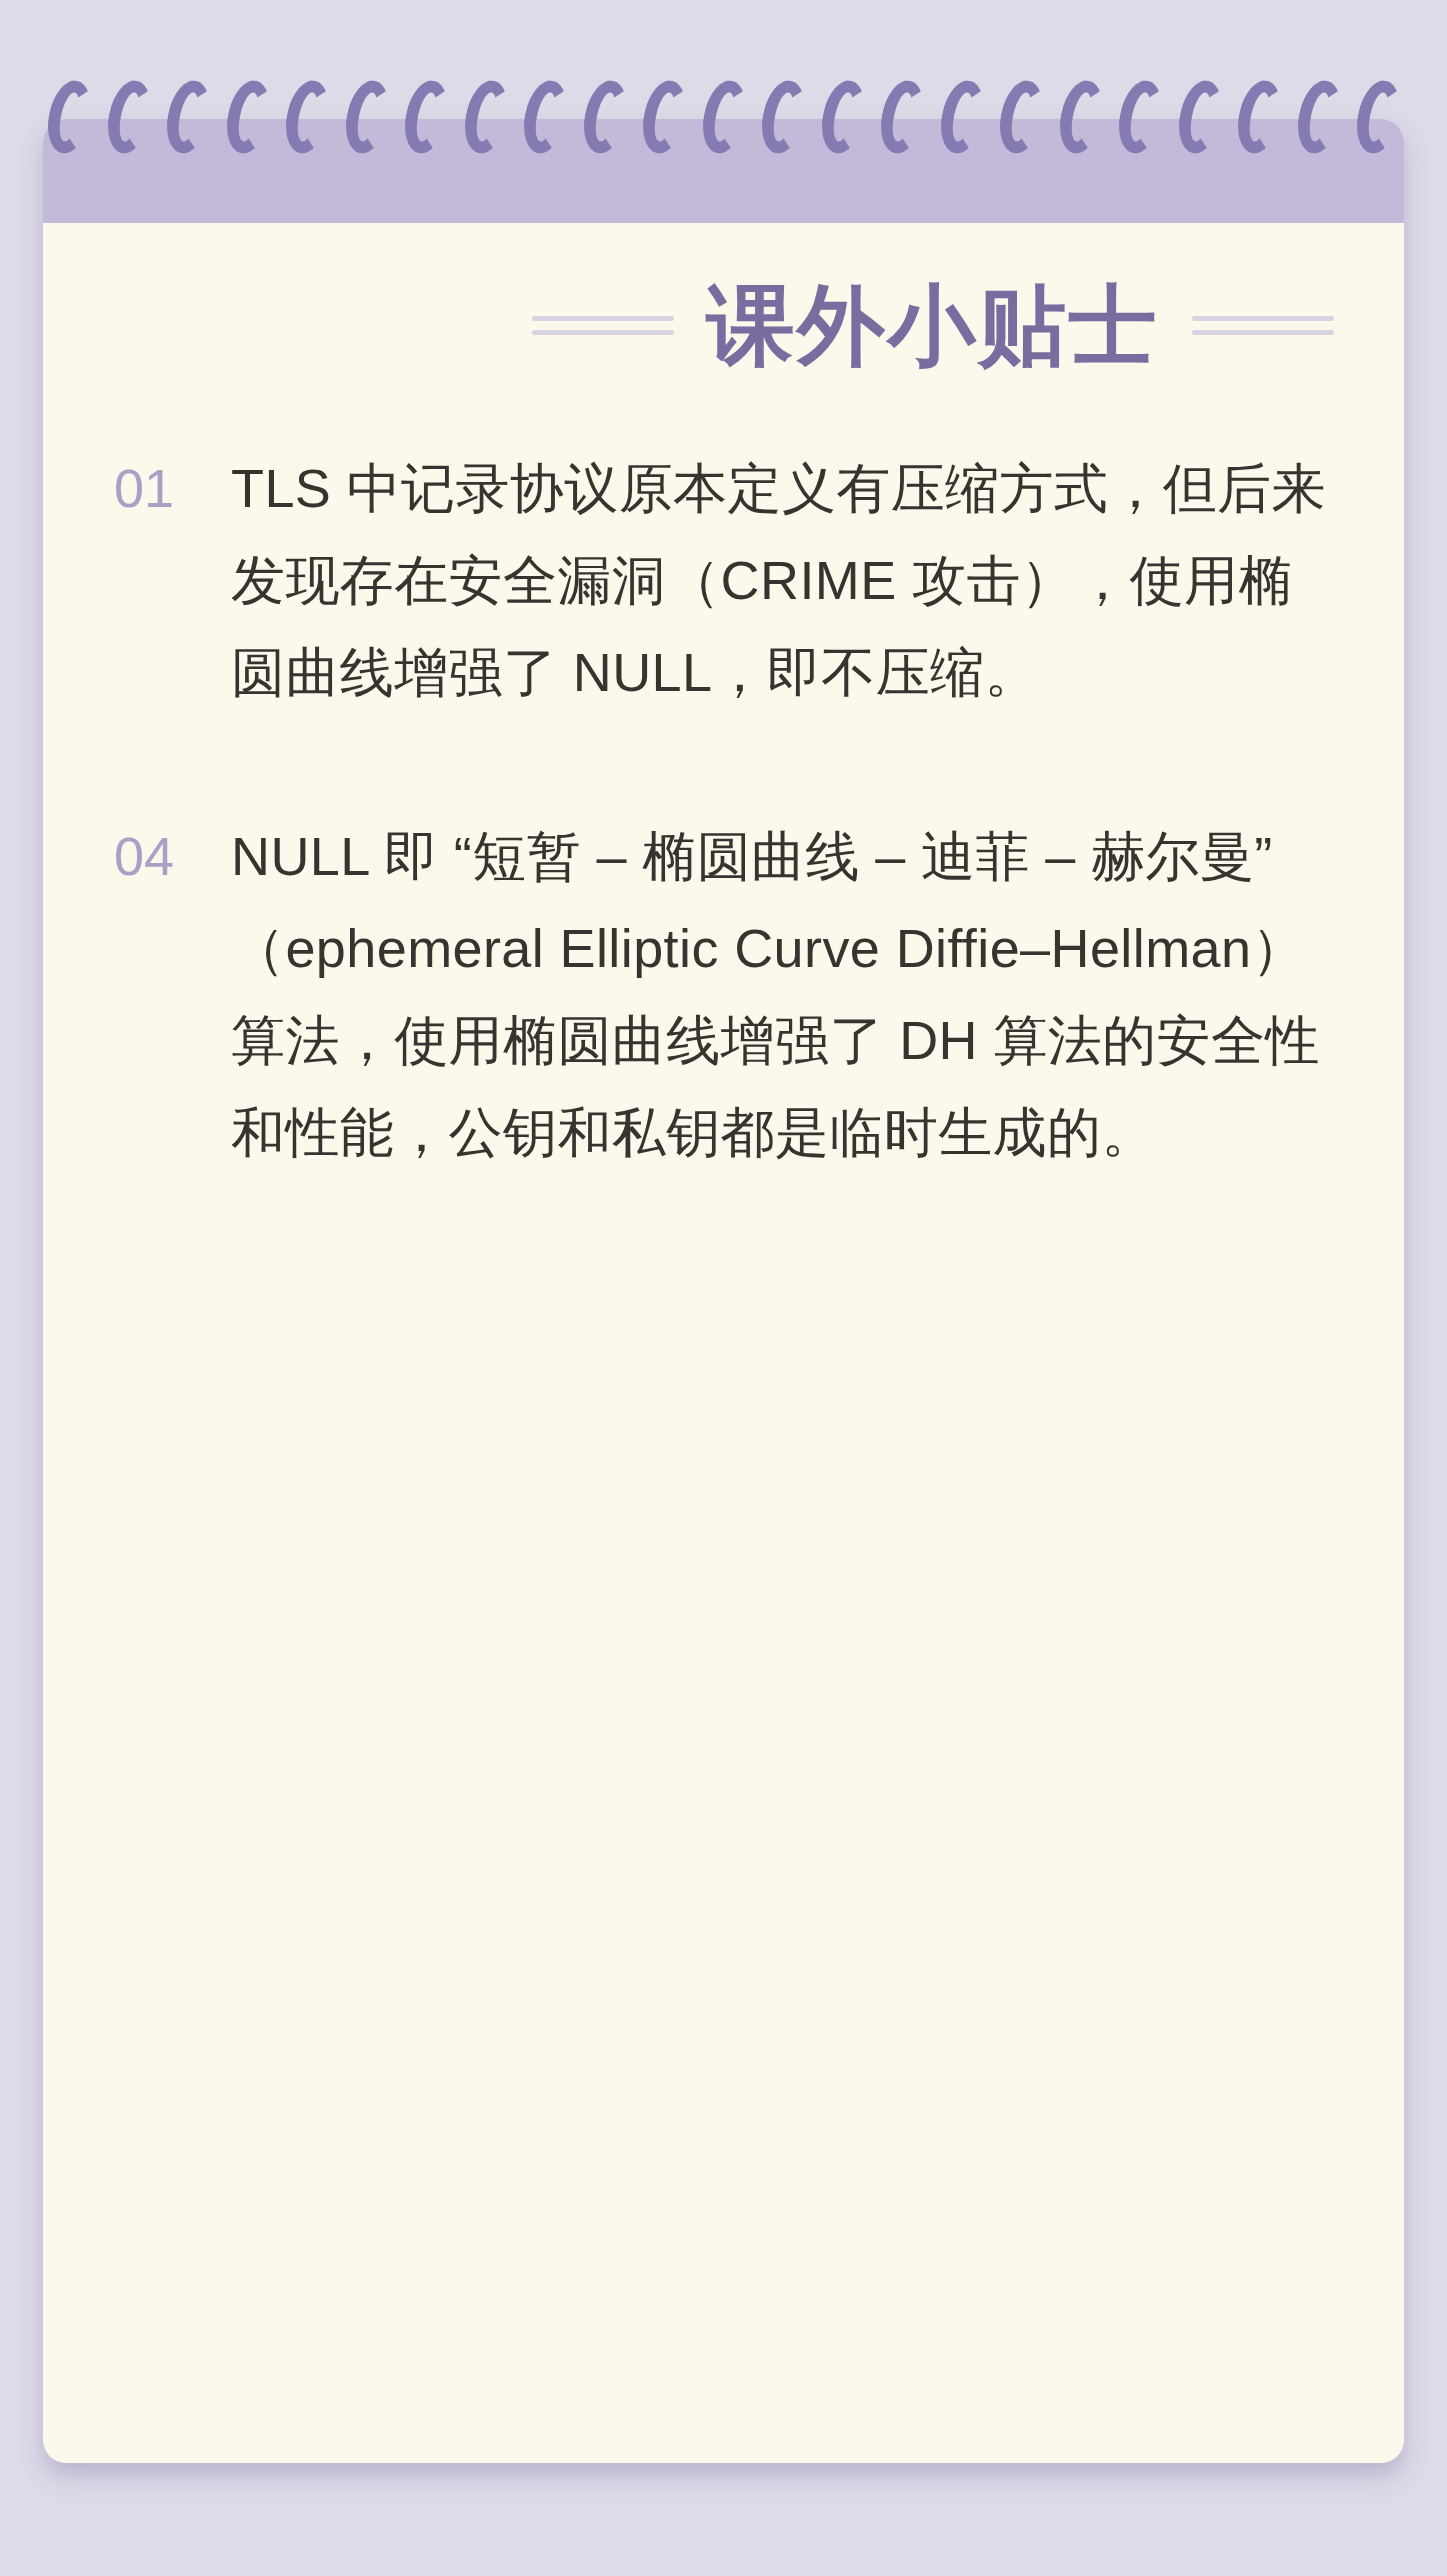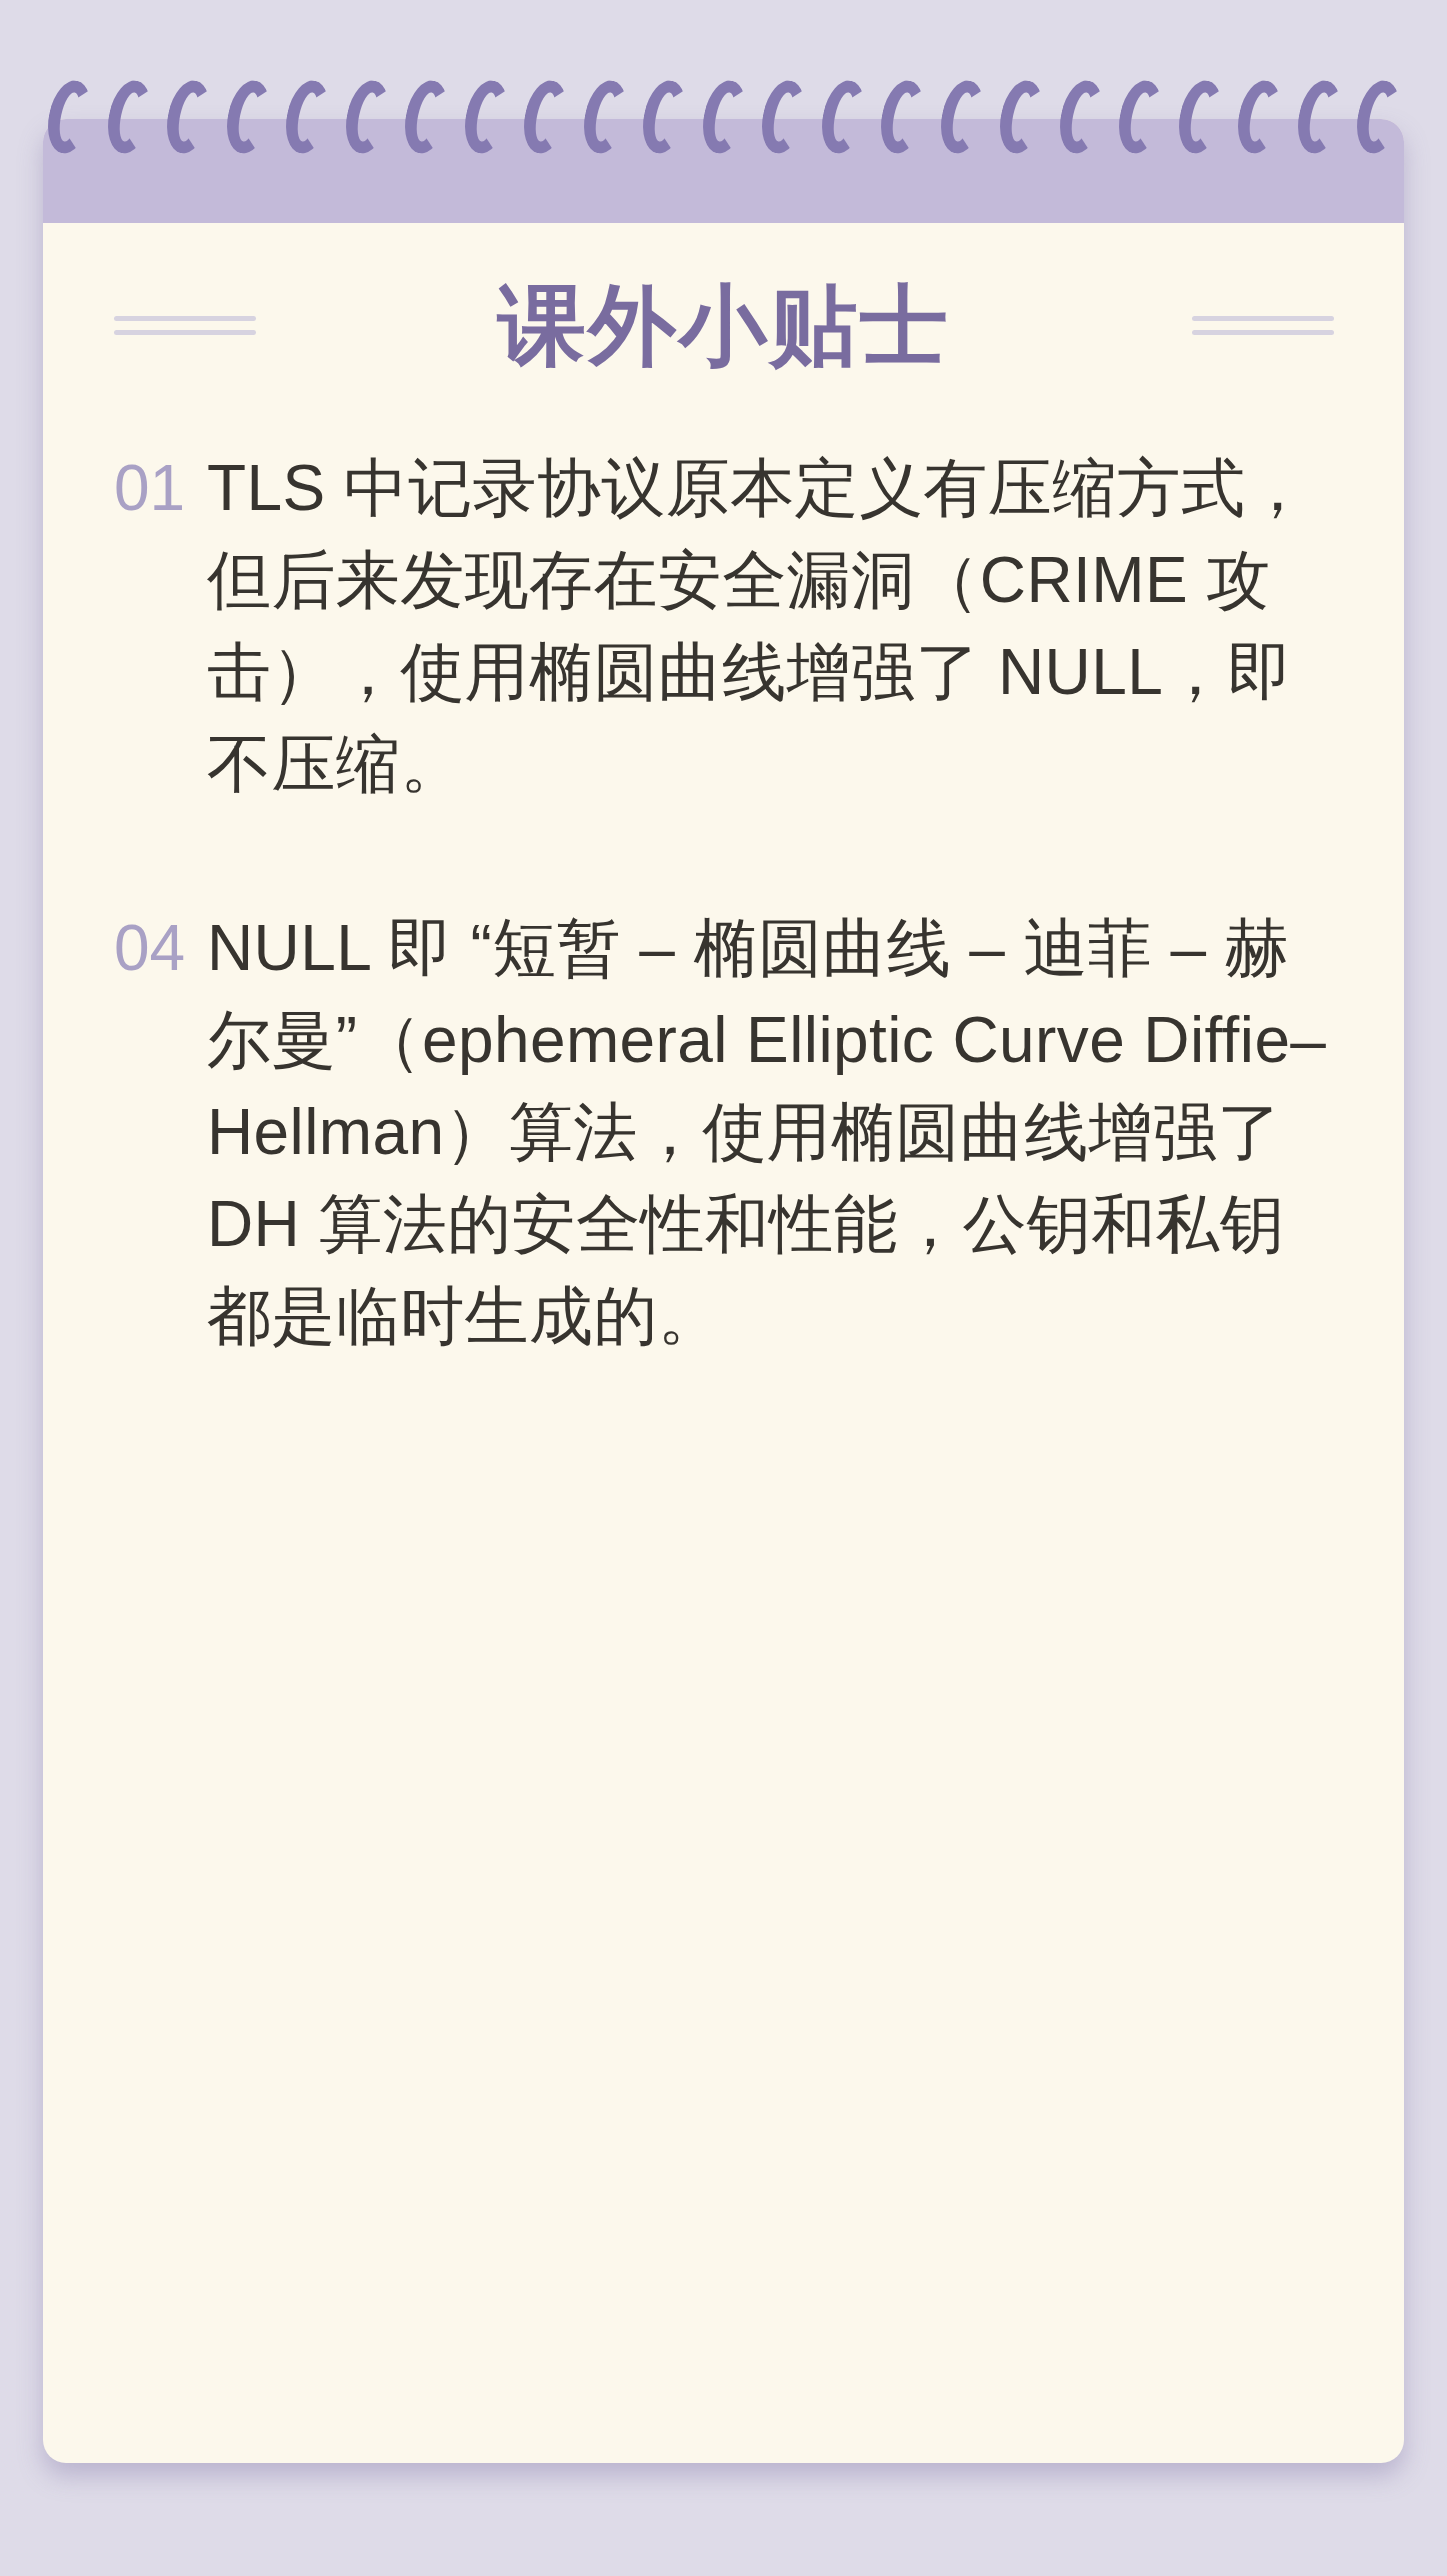--- a/index.html
+++ b/index.html
@@ -51,21 +51,21 @@
   }
   .card-body{
     position:absolute;
     left:0; top:104px;
     width:100%; height:2240px;
     padding:47px 70px 0 71px;
   }
   .title-row{
     display:flex;
     align-items:center;
-    justify-content:space-between;
+    justify-content:flex-end;
     gap:33px;
     margin-top:11.5px;
   }
   .deco{
     display:flex;
     flex-direction:column;
     gap:9px;
   }
   .deco i{
     display:block;
@@ -79,23 +79,23 @@
     color:var(--title);
     letter-spacing:2.5px;
     line-height:1;
   }
   .tips{
     margin-top:72px;
   }
   .tip{
     display:flex;
     align-items:flex-start;
-    gap:28px;
+    gap:52px;
     margin-bottom:92px;
-    font-size:64px;
+    font-size:54px;
     line-height:92px;
     justify-content:flex-end;
   }
   .tip-number{
     flex:0 0 65px;
     width:65px;
     color:var(--num);
     text-align:left;
   }
   .tip-text{

